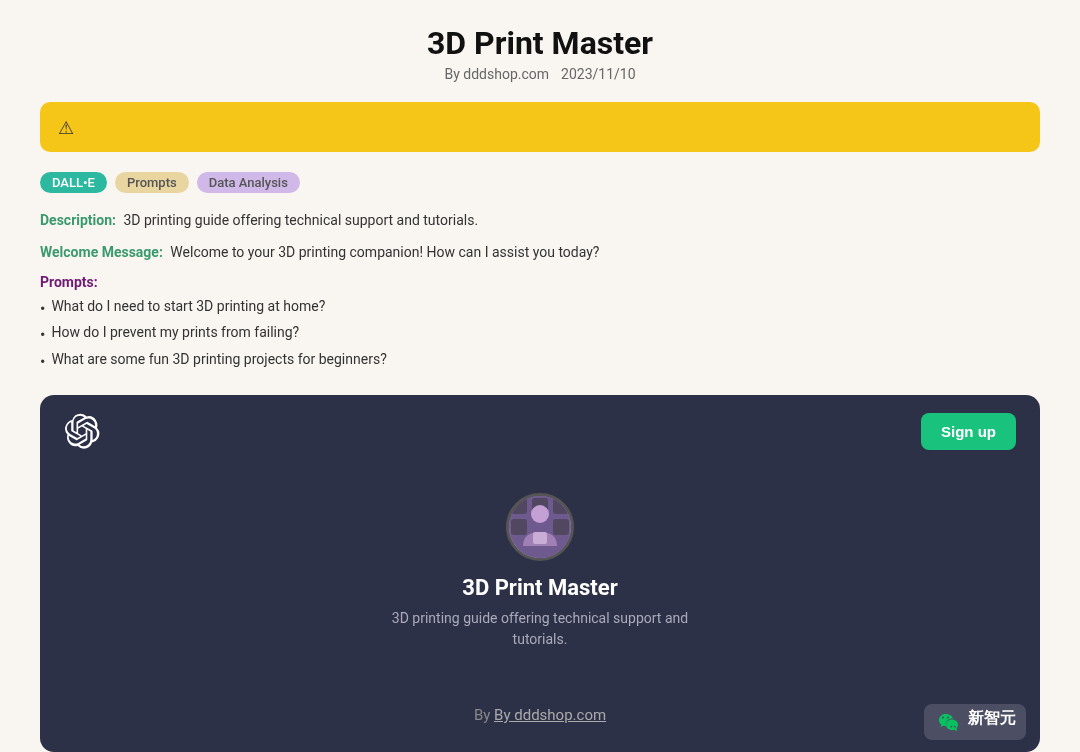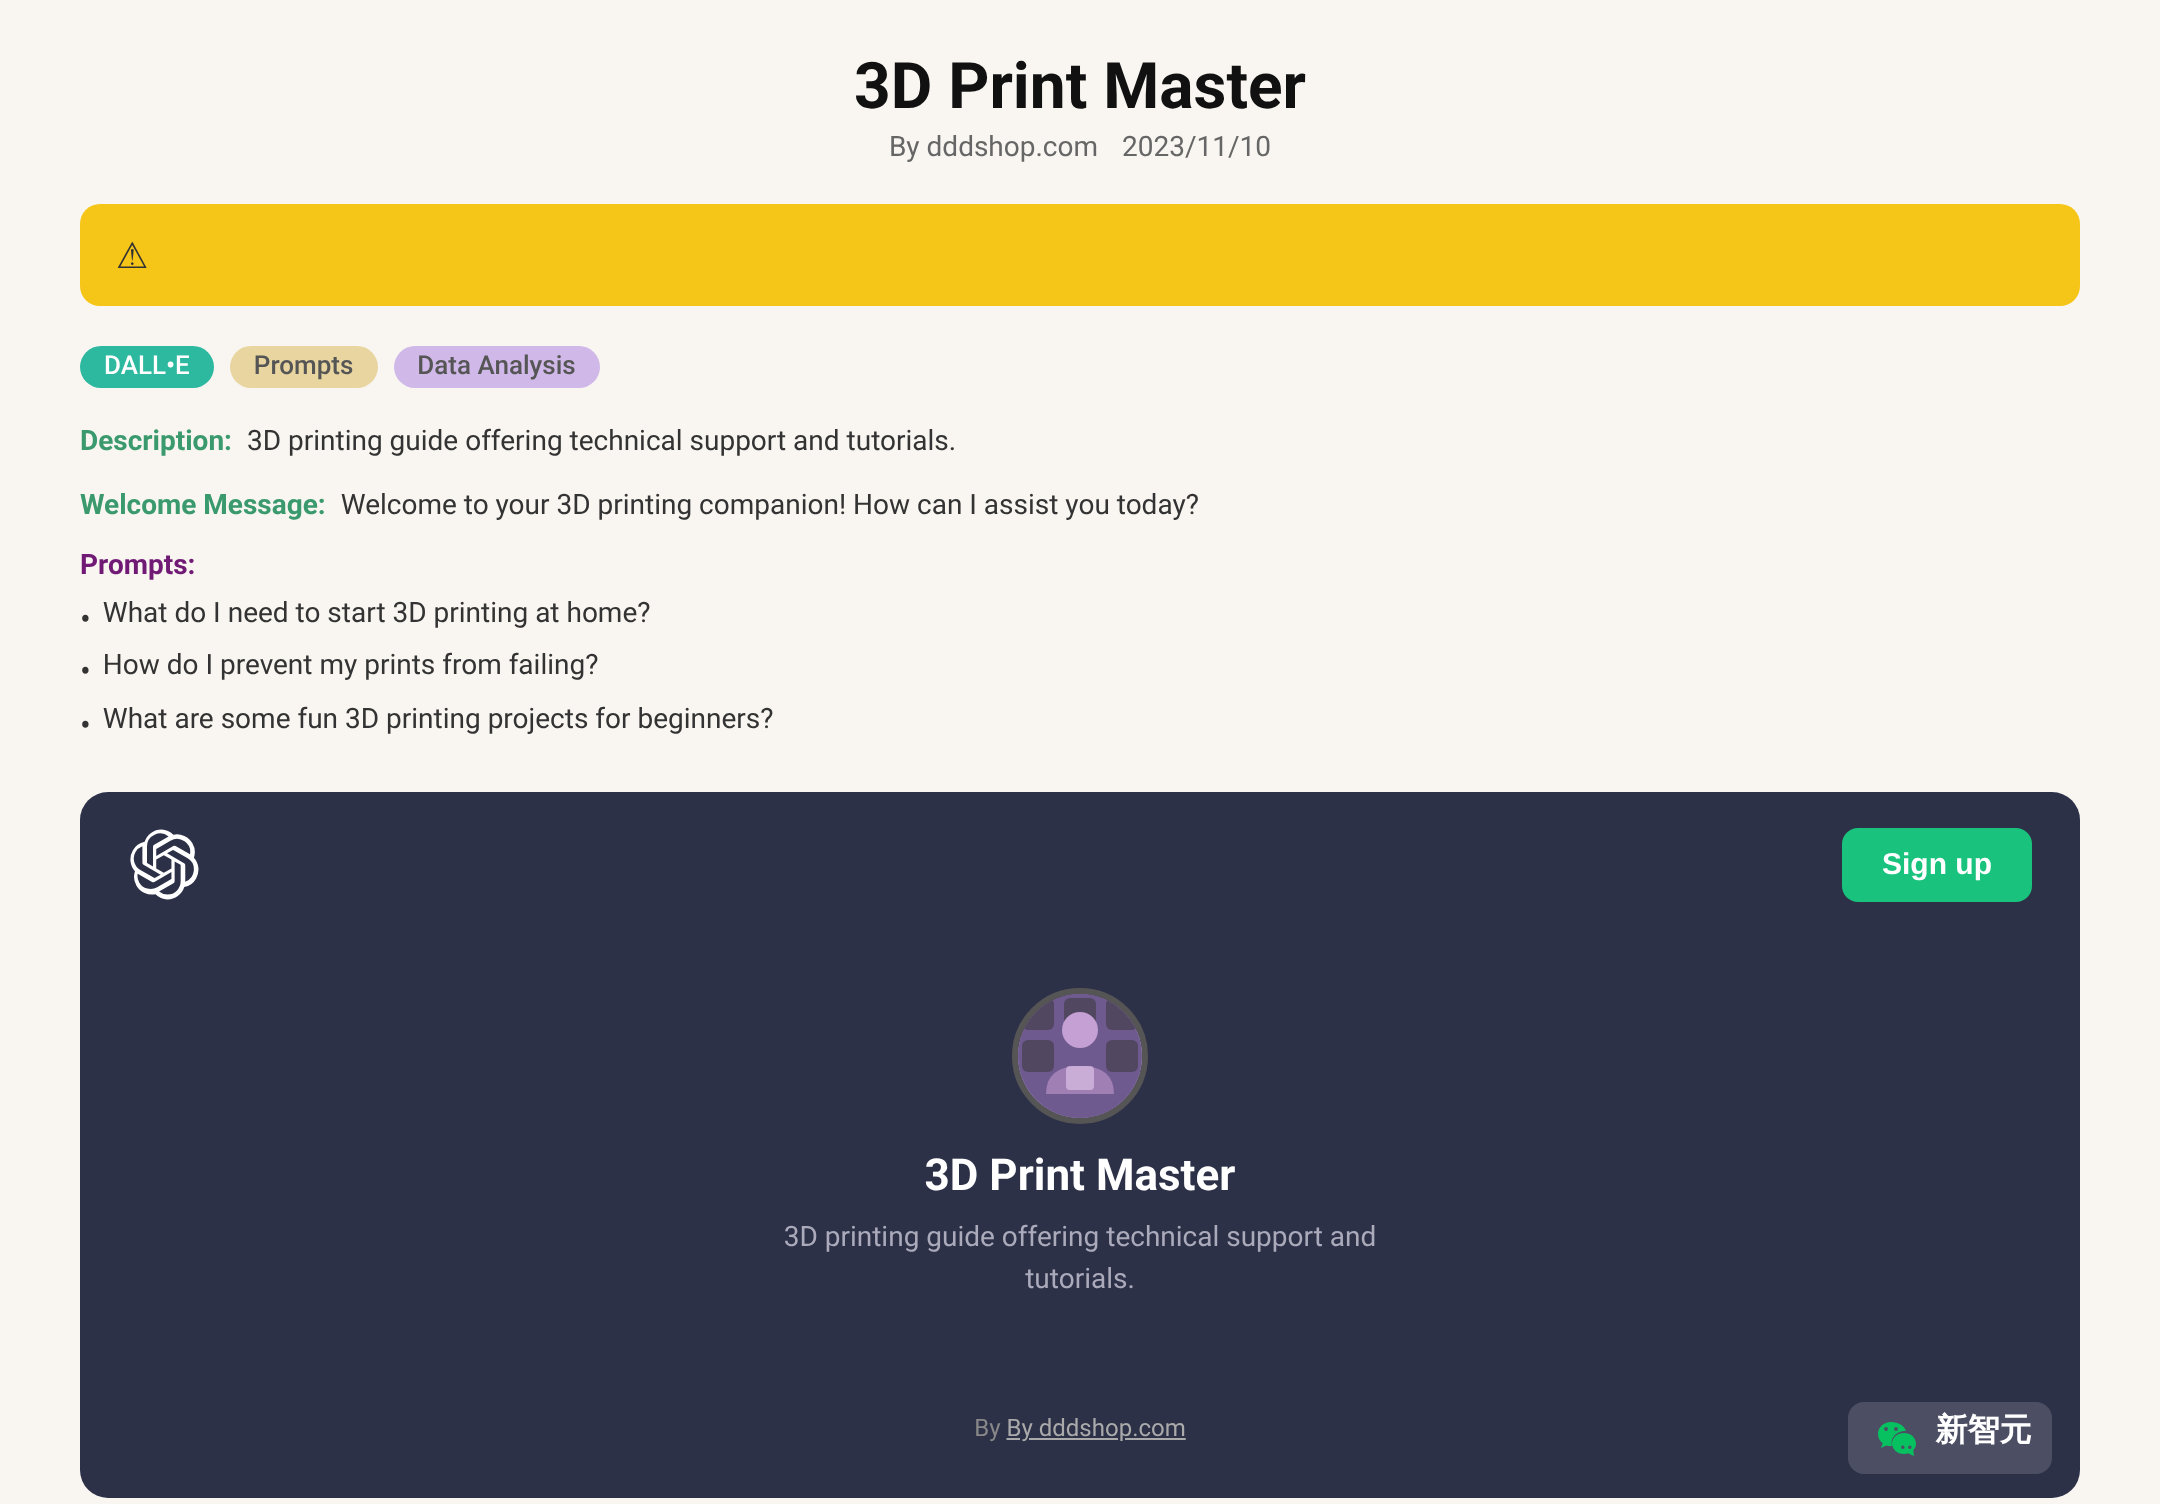--- a/index.html
+++ b/index.html
@@ -205,21 +205,21 @@
     .dark-panel-desc {
       font-size: 14px;
       color: #aab;
       text-align: center;
       max-width: 340px;
       line-height: 1.5;
       margin-bottom: 8px;
     }
 
     .dark-panel-byline {
-      font-size: 12px;
+      font-size: 15px;
       color: #888;
       text-align: center;
       margin-top: 48px;
     }
 
     .dark-panel-byline a {
       color: #aaa;
       text-decoration: underline;
     }
 

